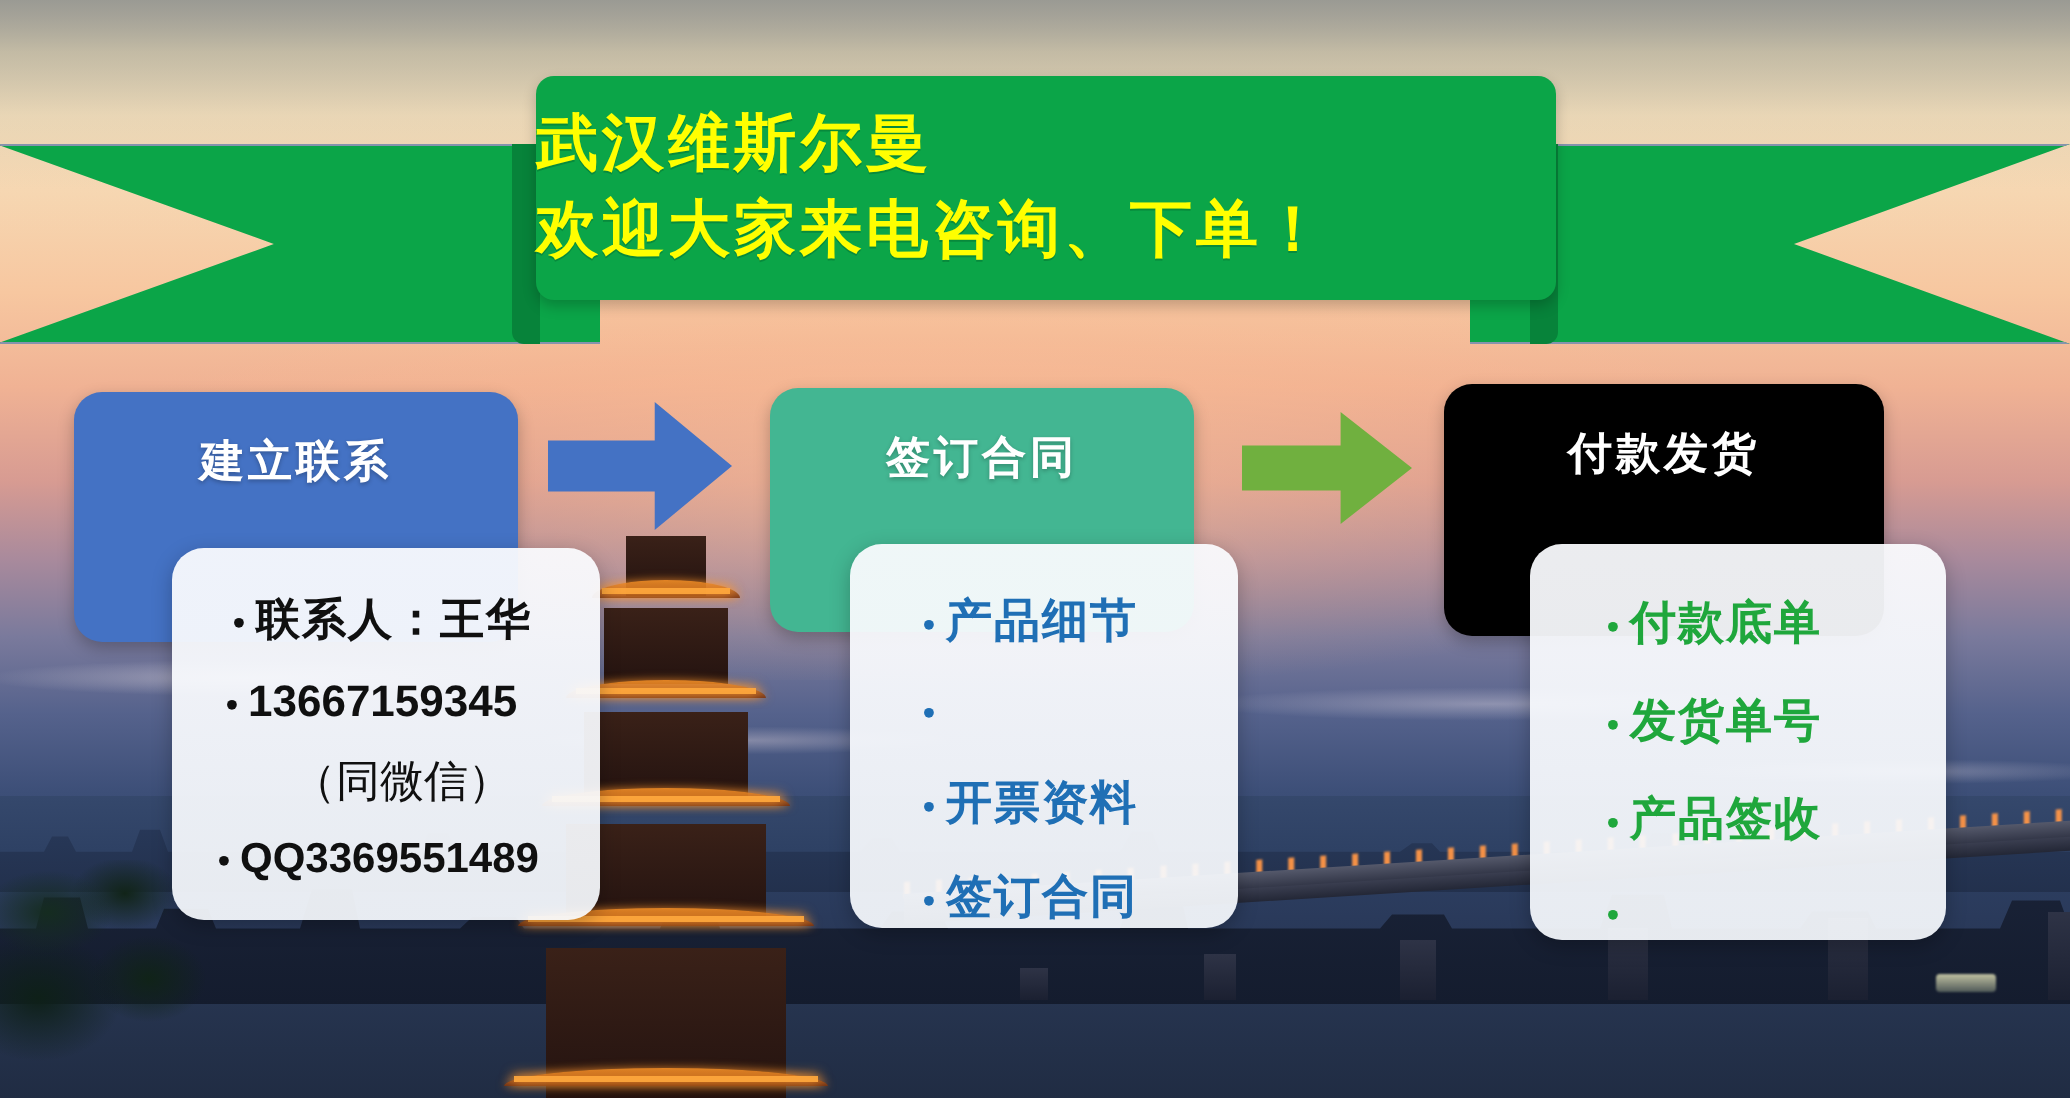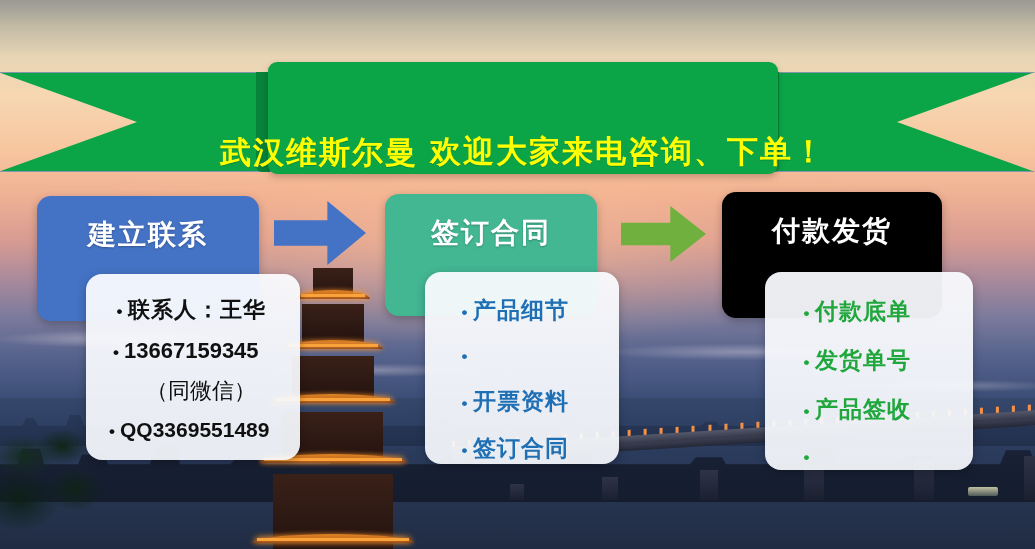--- a/index.html
+++ b/index.html
@@ -138,40 +138,40 @@
     background:#0ba548; border-top:1.5px solid #8593ad; border-bottom:1.5px solid #8593ad;
   }
   .ribbon .tail.left  { left:-2px;  width:302px; clip-path:polygon(0 0,100% 0,100% 100%,0 100%,46% 50%); }
   .ribbon .tail.right { left:735px; width:300px; clip-path:polygon(0 0,100% 0,54% 50%,100% 100%,0 100%); }
   .ribbon .fold {
     position:absolute; top:72px; height:100px; width:14px; background:#07833a;
   }
   .ribbon .fold.l { left:256px; border-radius:0 0 0 6px; }
   .ribbon .fold.r { left:765px; border-radius:0 0 6px 0; }
   .ribbon .panel {
-    position:absolute; left:268px; top:62px; width:510px; height:112px;
+    position:absolute; left:268px; top:38px; width:510px; height:112px;
     background:#0ba548; border-radius:9px;
     box-shadow:0 3px 7px rgba(0,0,0,0.22);
-    display:flex; flex-direction:row; align-items:flex-end; justify-content:center;
+    display:flex; flex-direction:column; align-items:flex-start; justify-content:center;
   }
   .ribbon .panel .l1, .ribbon .panel .l2 {
     color:#ffff00; font-weight:bold; letter-spacing:2px; white-space:nowrap;
     text-shadow:0 1px 0 rgba(0,90,40,0.35);
   }
   .ribbon .panel .l1 { font-size:31px; line-height:42px; }
-  .ribbon .panel .l2 { font-size:31px; line-height:44px;margin-left:12px; }
+  .ribbon .panel .l2 { font-size:31px; line-height:44px; }
 
   
   .card-head {
     position:absolute; border-radius:14px;
     display:flex; align-items:flex-start; justify-content:center;
     box-shadow:0 3px 8px rgba(0,0,0,0.25);
   }
   .card-head span {
-    color:#ffffff; font-weight:bold; font-size:28px; letter-spacing:2px;
+    color:#ffffff; font-weight:bold; font-size:22px; letter-spacing:2px;
     white-space:nowrap; padding-top:20px;
     text-shadow:0 1px 2px rgba(0,0,0,0.25);
   }
   .card-body {
     position:absolute; border-radius:16px;
     background:linear-gradient(to bottom, rgba(250,251,254,0.94), rgba(246,249,253,0.93));
     box-shadow:0 3px 10px rgba(0,0,0,0.25);
     padding:16px 10px 10px 10px;
   }
   .card-body ul { list-style:none; }

